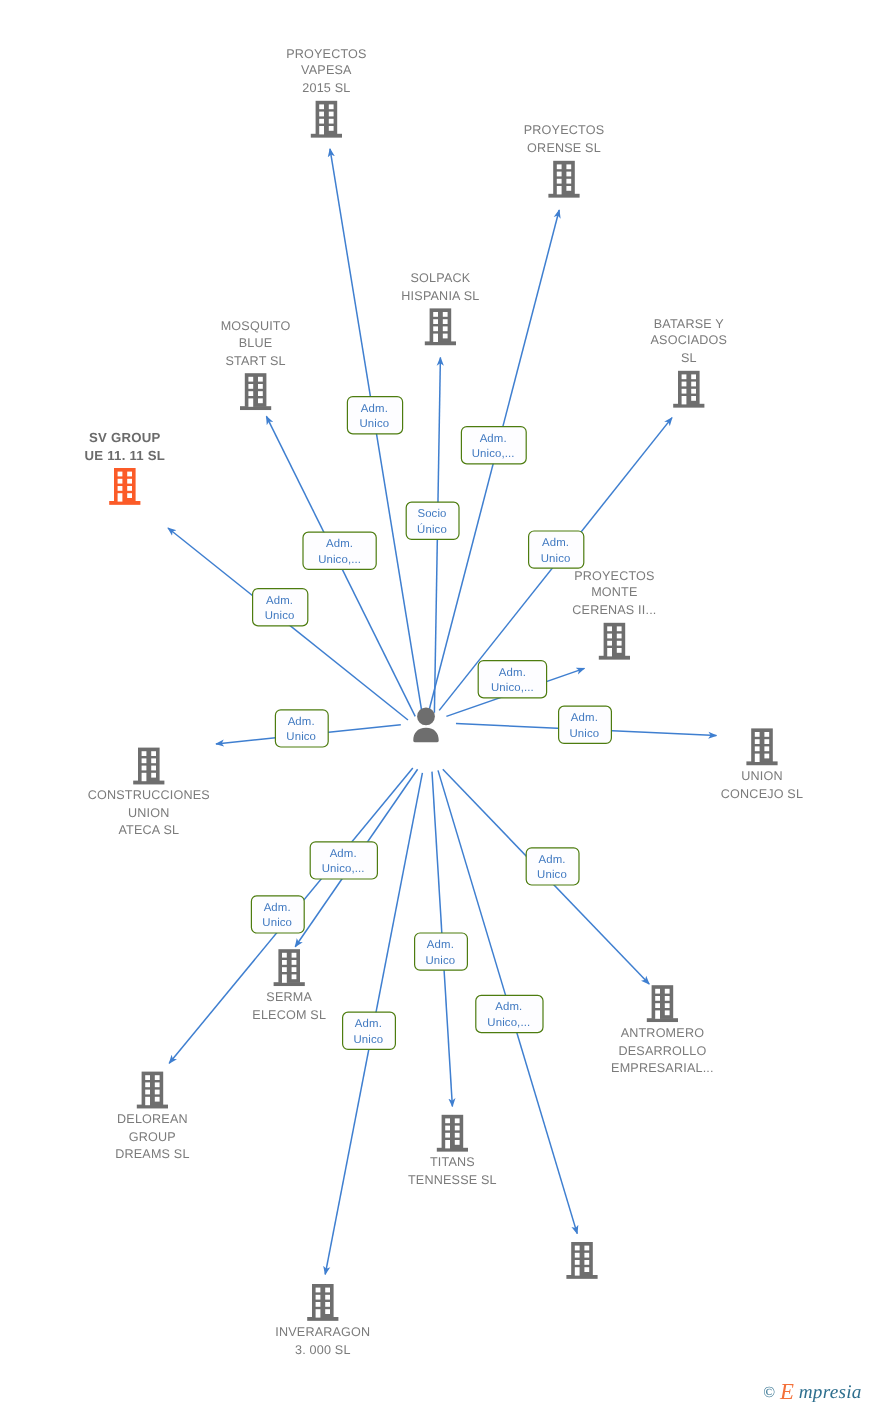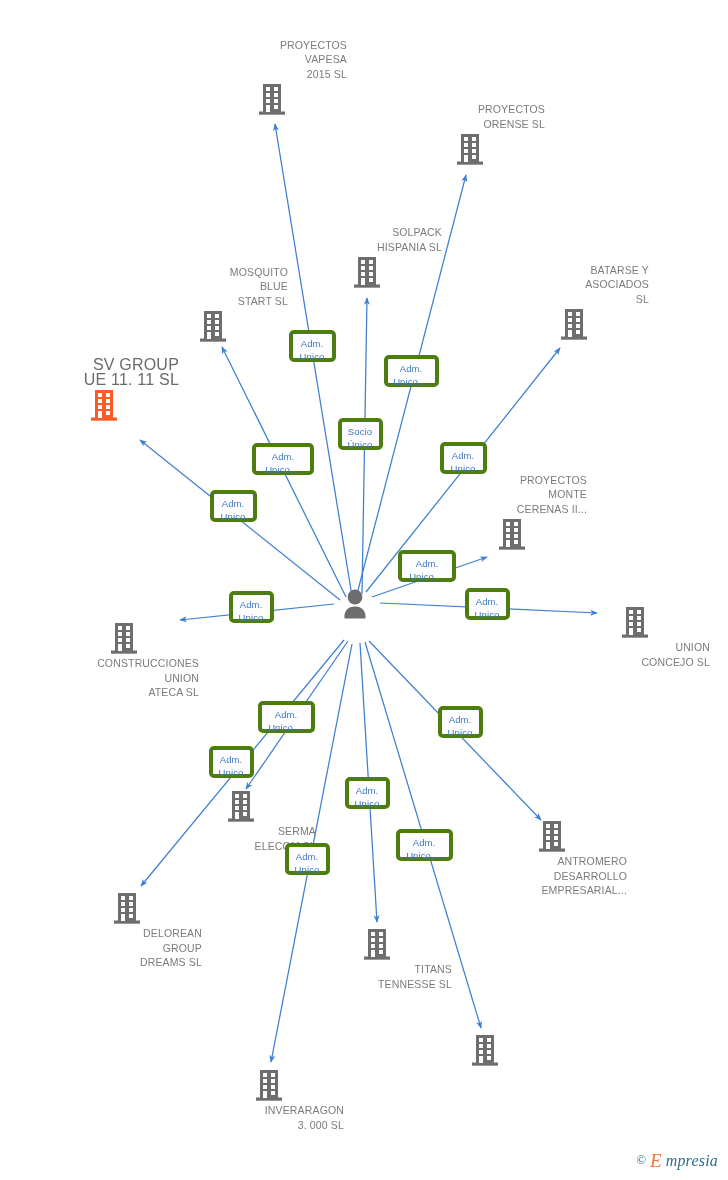--- a/index.html
+++ b/index.html
@@ -24,43 +24,43 @@
   .node{
     position:absolute;
     width:150px;
     margin-left:-75px;      
     text-align:center;
     color:#7b7b7b;
     font-size:10.5px;
     line-height:14.5px;
     letter-spacing:.15px;
   }
-  .node .lbl{display:block;white-space:pre-line;text-align:right;}
+  .node .lbl{display:block;white-space:pre-line;}
   .node.below .lbl{margin-top:1px;}
   .node.above .lbl{margin-bottom:1px;}
   .node.root{
     color:#7b7b7b;
     font-size:11px;
     line-height:15px;
   }
   .node.focus .lbl{
     color:#6b6b6b;
-    font-weight:normal;
-    font-size:16px;
+    font-weight:bold;
+    font-size:11px;
     letter-spacing:.2px;
   }
   
   .ico{display:block;margin:0 auto;}
   .bldg{width:30px;height:34px;}
   .person{width:30px;height:32px;}
   
   .chip{
     position:absolute;
     box-sizing:border-box;
-    border:4px solid #4d7c0f;
+    border:1px solid #4d7c0f;
     border-radius:5px;
     background:#fdfdff;
     color:#3f78c0;
     font-size:9.5px;
     line-height:12.5px;
     text-align:center;
     padding:4px 5px 5px;
     white-space:pre-line;
     letter-spacing:.1px;
   }

